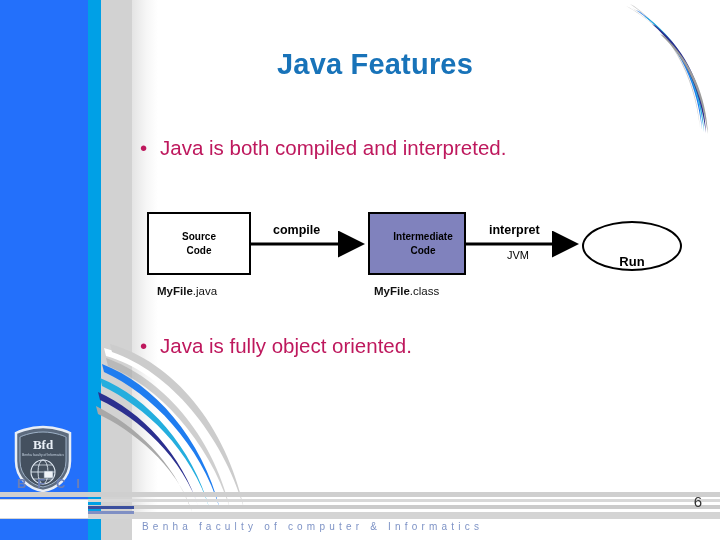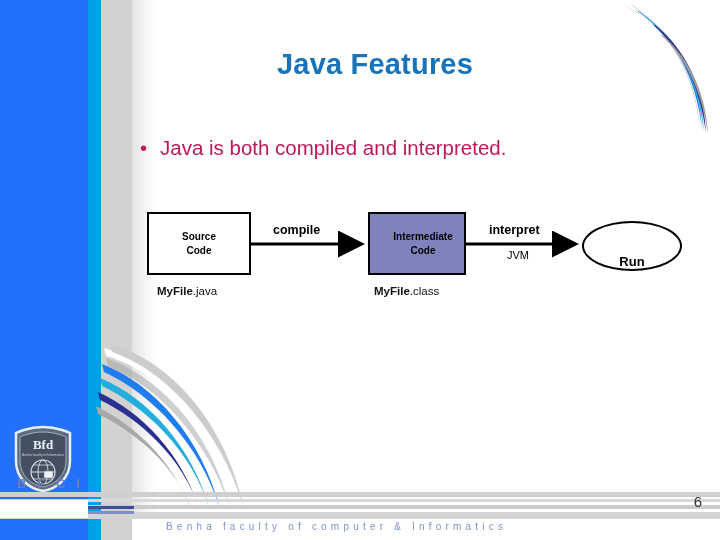--- a/index.html
+++ b/index.html
@@ -199,21 +199,20 @@
   }
   .footer-text {
     position: absolute;
     left: 142px;
     top: 521px;
     font-size: 10px;
     letter-spacing: 4.2px;
     color: #7e93c6;
     font-family: "Liberation Sans", sans-serif;
     white-space: nowrap;
-    margin-left: 24px;
   }
   .page-number {
     position: absolute;
     right: 18px;
     top: 493px;
     font-size: 15px;
     color: #333333;
     font-family: "Liberation Sans", sans-serif;
   }
 
@@ -317,20 +316,23 @@
 
     <div class="file-label" id="file-java"><b>MyFile</b><span>.java</span></div>
 
     <div class="file-label" id="file-class"><b>MyFile</b><span>.class</span></div>
 
     <div class="edge-label" id="label-compile">compile</div>
     <div class="edge-label" id="label-interpret">interpret</div>
     <div id="label-jvm">JVM</div>
   </div>
 
+  <div class="bullet" id="bullet-2">
+    <span class="dot">•</span><span>Java is fully object oriented.</span>
+  </div>
 
   <svg class="logo" viewBox="0 0 62 68">
     <path d="M31 2 C46 2 58 8 58 8 L58 36 C58 54 44 64 31 66 C18 64 4 54 4 36 L4 8 C4 8 16 2 31 2 Z" fill="#5d6b7e" stroke="#e8eef6" stroke-width="2.5"></path>
     <path d="M31 7 C44 7 54 12 54 12 L54 36 C54 51 42 60 31 62 C20 60 8 51 8 36 L8 12 C8 12 18 7 31 7 Z" fill="#44505f" stroke="#9fb2c8" stroke-width="1"></path>
     <text x="31" y="24" font-family="'Liberation Serif', serif" font-size="13" font-weight="bold" fill="#e9eff7" text-anchor="middle">Bfd</text>
     <text x="31" y="31" font-family="'Liberation Sans', sans-serif" font-size="3.4" fill="#c6d3e2" text-anchor="middle">Benha faculty of Informatics</text>
     <circle cx="31" cy="47" r="12" fill="none" stroke="#dfe8f2" stroke-width="1.1"></circle>
     <ellipse cx="31" cy="47" rx="5" ry="12" fill="none" stroke="#dfe8f2" stroke-width="0.9"></ellipse>
     <line x1="19" y1="47" x2="43" y2="47" stroke="#dfe8f2" stroke-width="0.9"></line>
     <line x1="21" y1="40" x2="41" y2="40" stroke="#dfe8f2" stroke-width="0.7"></line>

